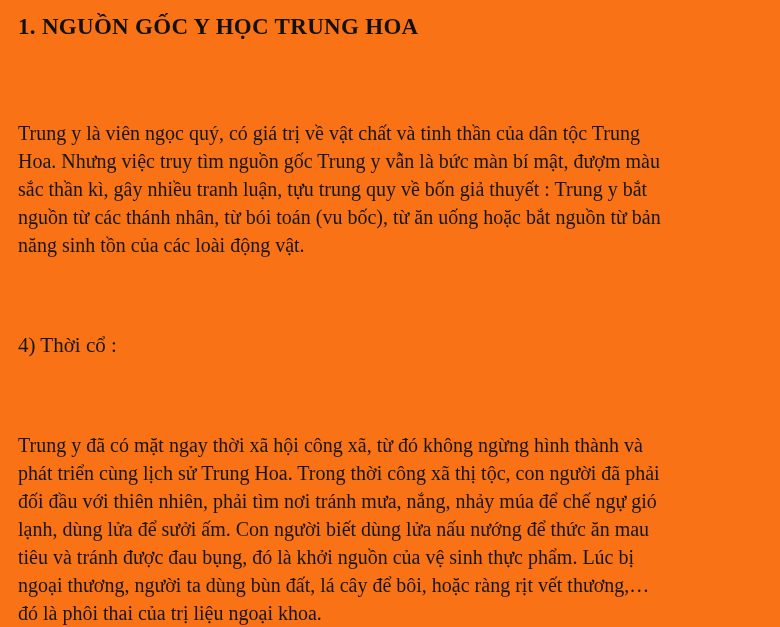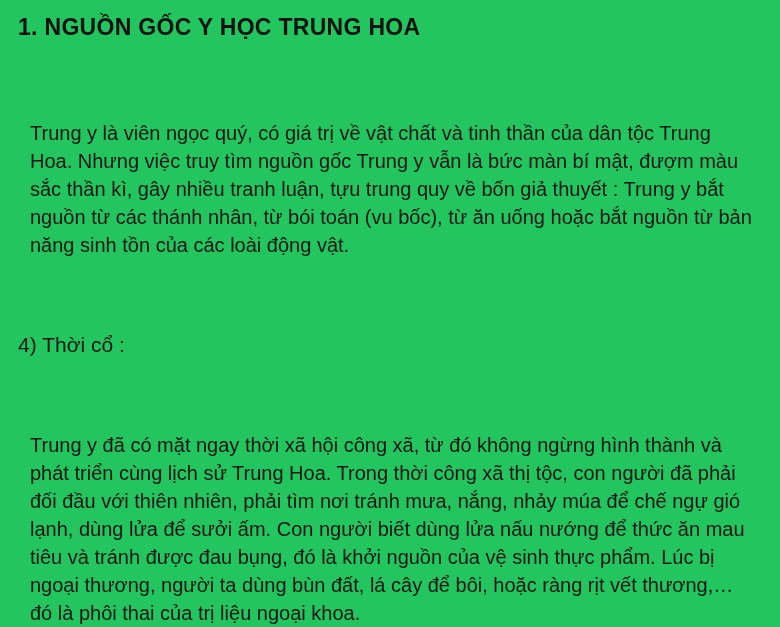--- a/index.html
+++ b/index.html
@@ -4,37 +4,37 @@
 <style>
   html, body {
     margin: 0;
     padding: 0;
     background: #ffffff;
   }
   .page {
     position: relative;
     width: 780px;
     height: 627px;
-    background: #22c55e;
+    background: #f97316;
     color: #111111;
-    font-family: Liberation Sans, sans-serif;
+    font-family: Liberation Serif, serif;
     overflow: hidden;
     box-sizing: border-box;
     padding: 0 15px 16px 18px;
   }
   .heading {
     margin: 12px 0 0 0;
     font-size: 23px;
     line-height: 30px;
     font-weight: bold;
     letter-spacing: 0.3px;
     color: #111111;
   }
   .para {
-    margin: 12px;
+    margin: 0;
     font-size: 20px;
     line-height: 28px;
     white-space: pre-line;
     color: #161616;
   }
   .para-1 {
     margin-top: 77px;
   }
   .subheading {
     margin: 72px 0 0 0;

